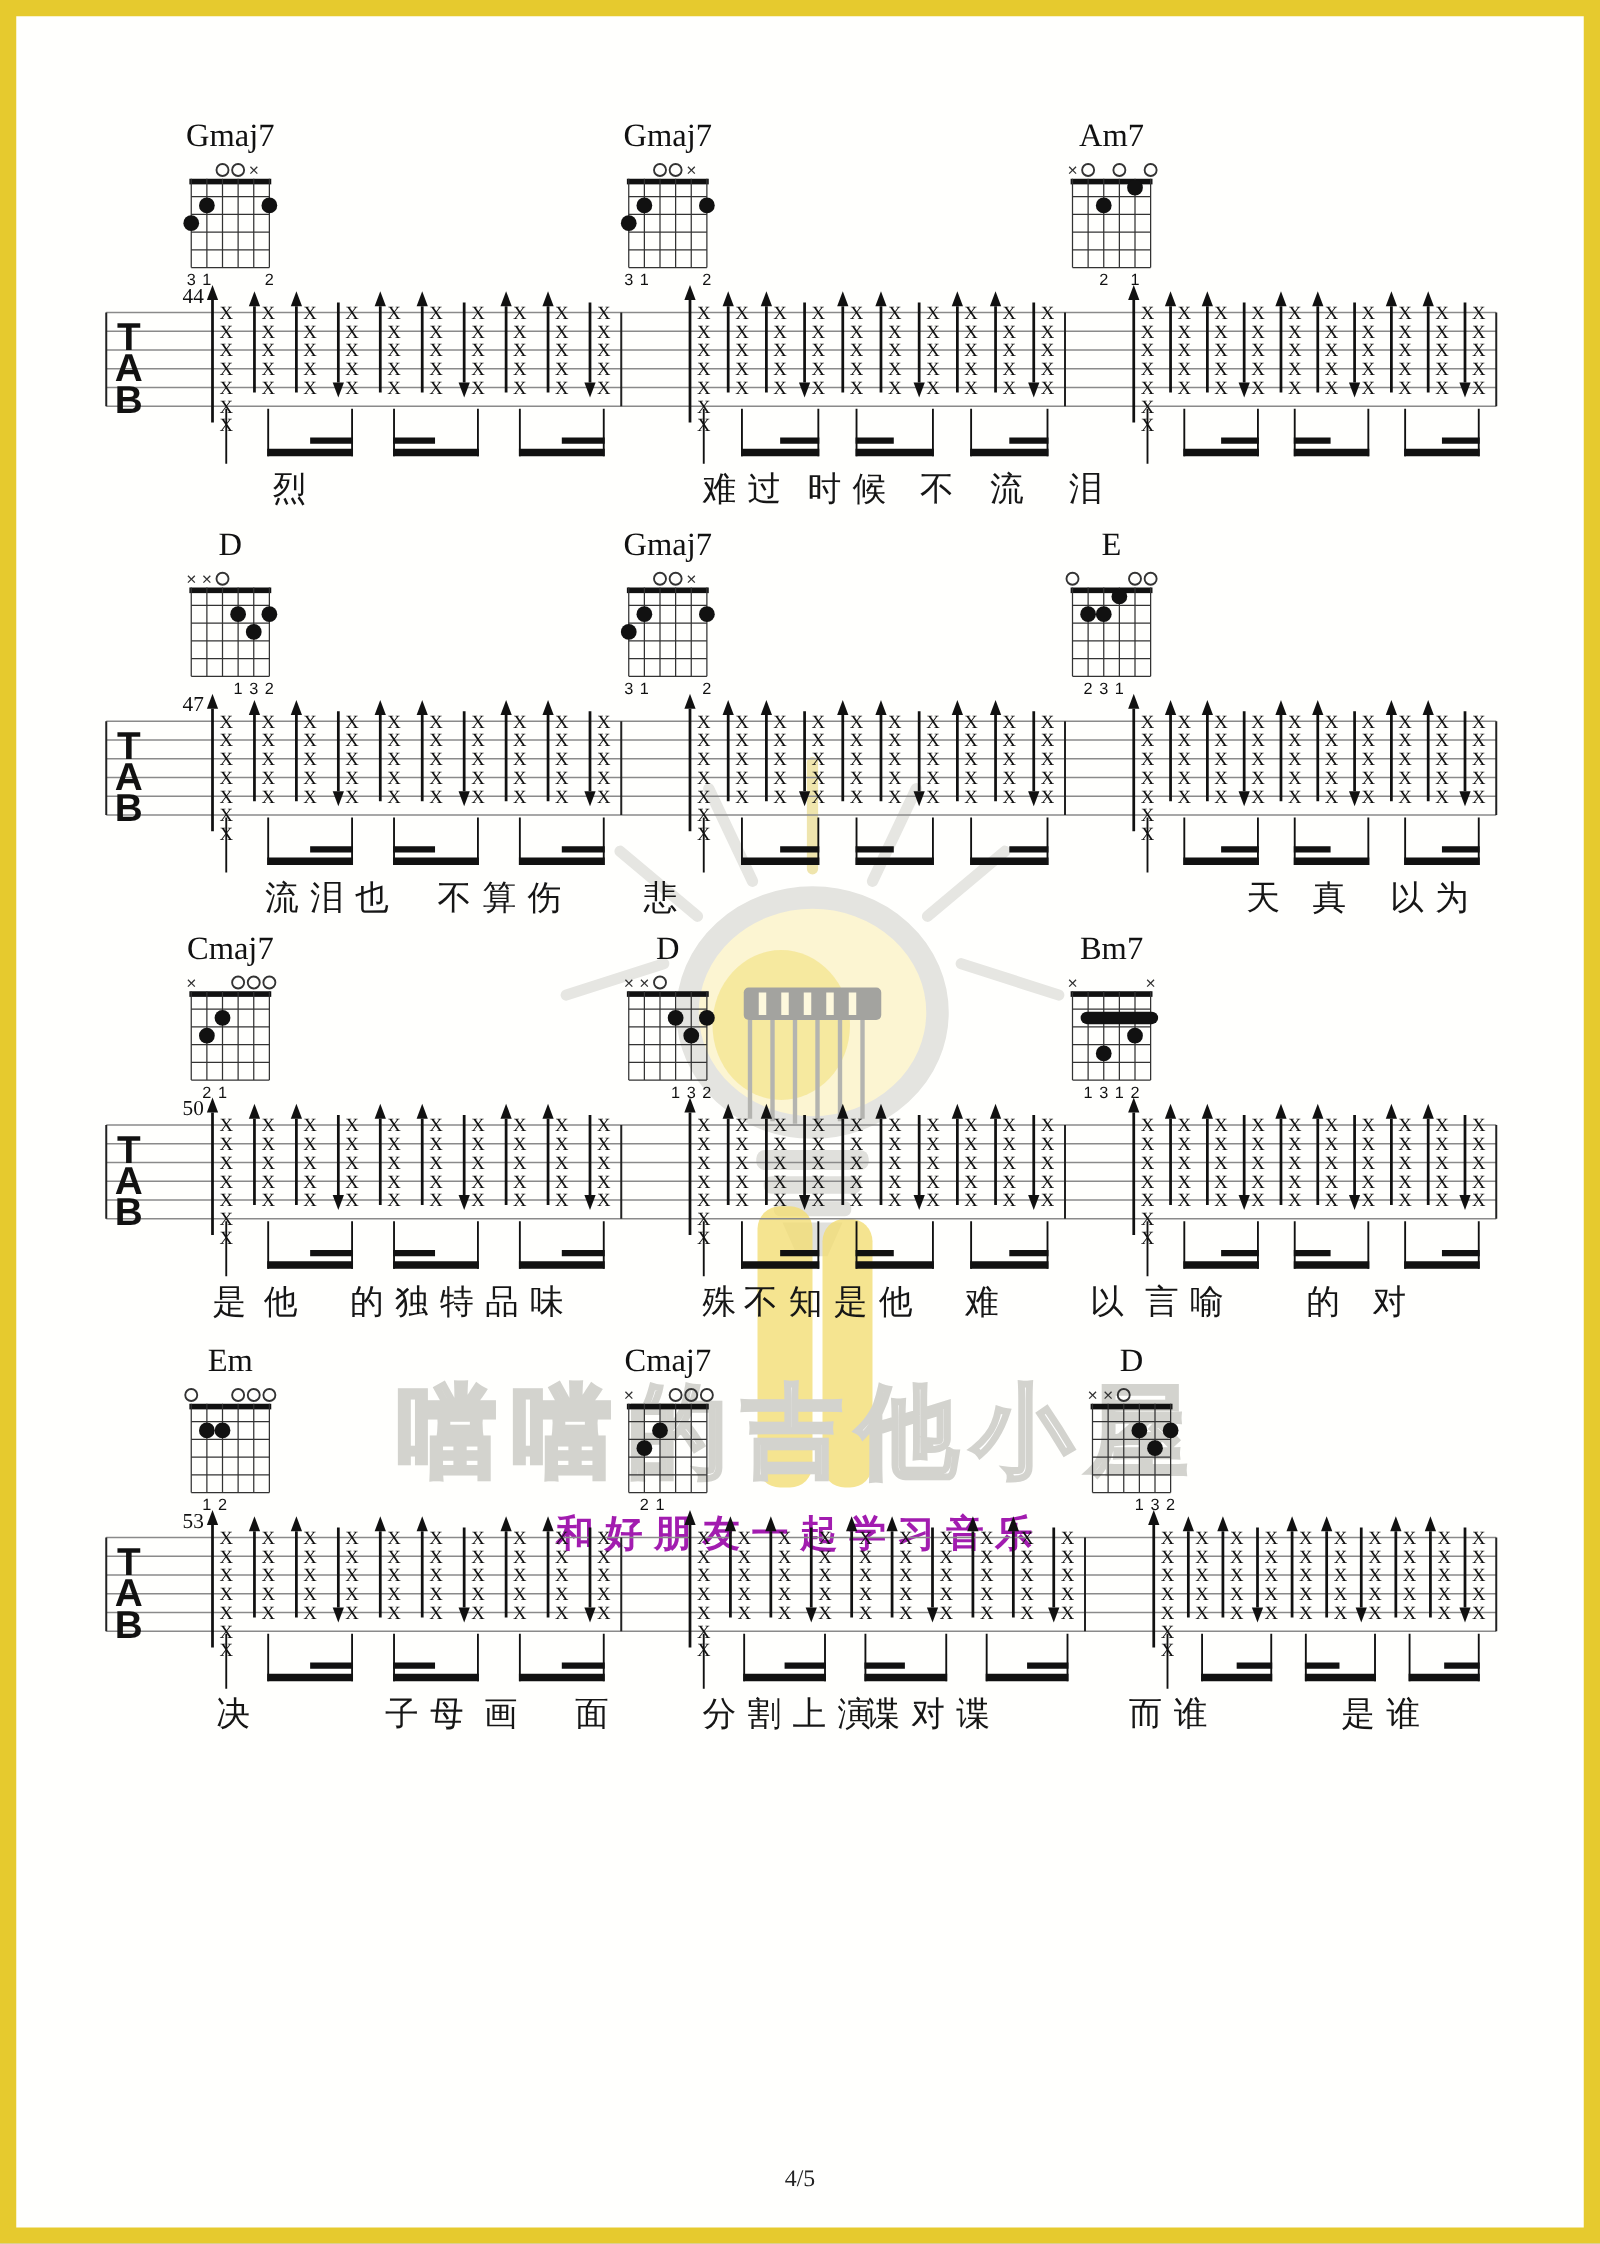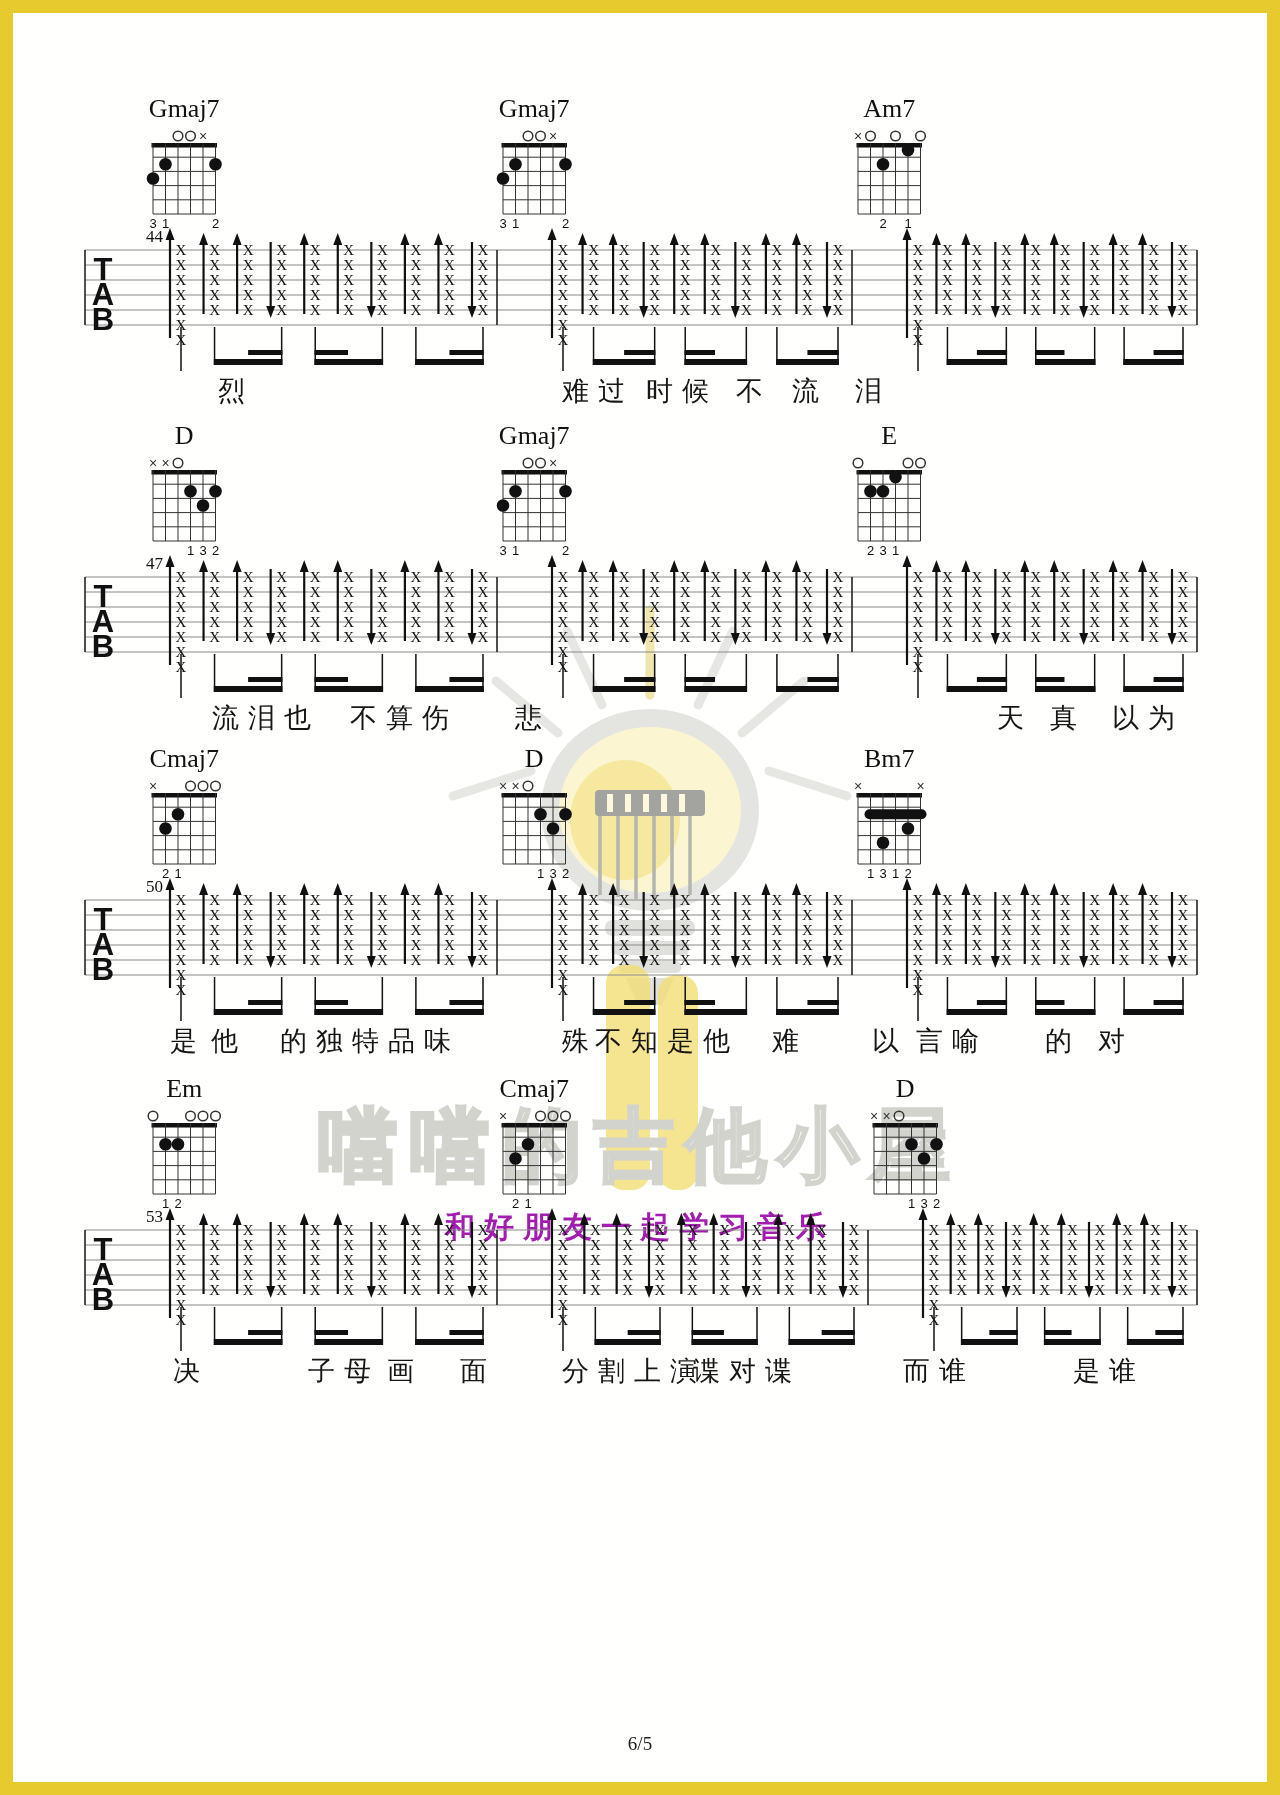--- a/index.html
+++ b/index.html
@@ -1728,16 +1728,16 @@
         <text x="308" y="1380" font-size="27" letter-spacing="9" font-family="&quot;Liberation Serif&quot;,&quot;DejaVu Serif&quot;,serif" fill="#161616">子母</text>
         <text x="387" y="1380" font-size="27" letter-spacing="9" font-family="&quot;Liberation Serif&quot;,&quot;DejaVu Serif&quot;,serif" fill="#161616">画</text>
         <text x="460" y="1380" font-size="27" letter-spacing="9" font-family="&quot;Liberation Serif&quot;,&quot;DejaVu Serif&quot;,serif" fill="#161616">面</text>
         <text x="562" y="1380" font-size="27" letter-spacing="9" font-family="&quot;Liberation Serif&quot;,&quot;DejaVu Serif&quot;,serif" fill="#161616">分割上演</text>
         <text x="693" y="1380" font-size="27" letter-spacing="9" font-family="&quot;Liberation Serif&quot;,&quot;DejaVu Serif&quot;,serif" fill="#161616">谍对谍</text>
         <text x="903" y="1380" font-size="27" letter-spacing="9" font-family="&quot;Liberation Serif&quot;,&quot;DejaVu Serif&quot;,serif" fill="#161616">而谁</text>
         <text x="1073" y="1380" font-size="27" letter-spacing="9" font-family="&quot;Liberation Serif&quot;,&quot;DejaVu Serif&quot;,serif" fill="#161616">是谁</text>
       </g>
     </svg>
 
-  <div class="pagenum">6/5</div>
+  <div class="pagenum">4/5</div>
 
   <div class="frame"></div>
 </div>
 
 </body></html>

